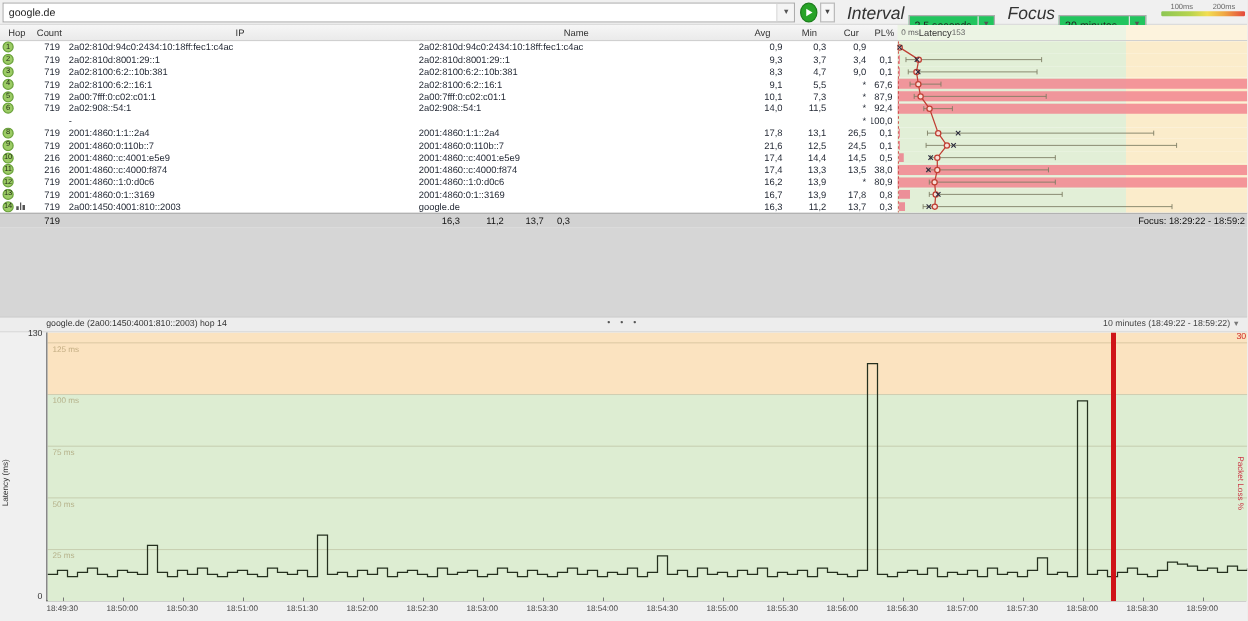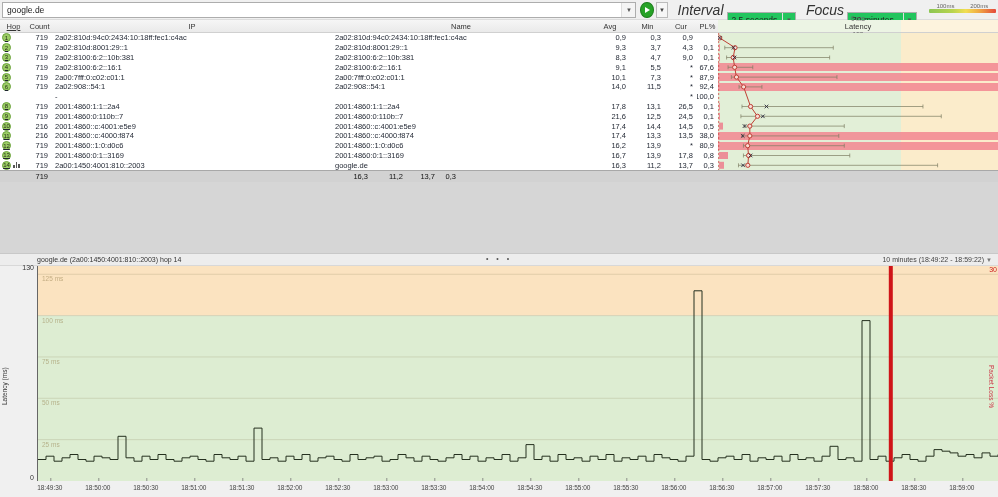--- a/index.html
+++ b/index.html
@@ -18,24 +18,24 @@
   .tb-select { height:16px; border:1px solid #adadad; background:#22c55e; font-size:8.5px; color:#222; display:flex; align-items:center;margin-top:19px; }
   .tb-select .val { padding:0 4px; }
   .tb-select .sc { width:13px; height:100%; display:flex; align-items:center; justify-content:center; font-size:6px; color:#555; border-left:1px solid #e0e0e0; }
   .legend { margin-left:12px; width:80px; position:relative; height:14px; }
   .legend .labels { display:flex; font-size:6px; color:#666; justify-content:space-around; }
   .legend .bar { height:4px; border-radius:1px; background:linear-gradient(to right,#8cc653 0%,#b8d44e 35%,#f2de52 55%,#f0a844 75%,#e4483c 100%); }
 
   
   .thead { height:13px; display:flex; background:linear-gradient(#f6f6f6,#eaeaea); border-bottom:1px solid #d0d0d0; font-size:7.5px; color:#333; }
   .thead > div { display:flex; align-items:center; justify-content:center; }
-  .c-hop{width:27px;text-decoration:underline;} .c-count{width:25px;} .c-ip{width:280px;text-align:center;} .c-name{width:258px;}
+  .c-hop{width:27px;} .c-count{width:25px;} .c-ip{width:280px;text-align:center;} .c-name{width:258px;}
   .c-avg{width:40px;} .c-min{width:35px;text-align:center;} .c-cur{width:32px;} .c-pl{width:21px;text-align:right;}
   .c-lat{flex:1; position:relative;}
-  .thead .c-lat { background:linear-gradient(to right,#ecf4e4 0%,#ecf4e4 65.4%,#fdf3dd 65.4%); justify-content:center; padding:0 3px;flex-direction:column; }
+  .thead .c-lat { background:linear-gradient(to right,#ecf4e4 0%,#ecf4e4 65.4%,#fdf3dd 65.4%); justify-content:flex-start; padding:0 3px; }
   .thead .c-lat .lh-left{font-size:6.5px;color:#666;} .thead .c-lat .lh-right{font-size:6.5px;color:#666;}
   .rows { position:relative; background:#fff; }
   .row { display:flex; height:9.8px; font-size:7.5px; color:#1e2430; }
   .row > div { display:flex; align-items:center; overflow:hidden; white-space:nowrap; }
   .row .c-count, .row .c-avg, .row .c-min, .row .c-cur, .row .c-pl { justify-content:flex-end; padding-right:4px; }
   .row .c-ip, .row .c-name { padding-left:3px; }
   .row .c-hop { justify-content:flex-start; padding-left:2px; gap:2px; }
   .badge { width:9px; height:9px; border-radius:50%; background:#9ccc65; border:1px solid #6ba23c; color:#243018; font-size:6px; display:flex; align-items:center; justify-content:center; }
   .minibars { display:flex; align-items:flex-end; gap:1px; height:6px; }
   .minibars div { width:1.5px; background:#555; }
@@ -133,21 +133,21 @@
       </div>
       <div class="row">
         <div class="c-hop">
           <span class="badge">2</span>
         </div>
         <div class="c-count">719</div>
         <div class="c-ip">2a02:810d:8001:29::1</div>
         <div class="c-name">2a02:810d:8001:29::1</div>
         <div class="c-avg">9,3</div>
         <div class="c-min">3,7</div>
-        <div class="c-cur">4,3</div>
+        <div class="c-cur">3,4</div>
         <div class="c-pl">0,1</div>
         <div class="c-lat"></div>
       </div>
       <div class="row">
         <div class="c-hop">
           <span class="badge">3</span>
         </div>
         <div class="c-count">719</div>
         <div class="c-ip">2a02:8100:6:2::10b:381</div>
         <div class="c-name">2a02:8100:6:2::10b:381</div>
@@ -397,20 +397,21 @@
     </div>
 
   <div class="summary">
     <div class="c-hop"></div>
     <div class="c-count">719</div>
     <div class="c-ip"></div>
     <div class="c-avg">16,3</div>
     <div class="c-min">11,2</div>
     <div class="c-cur">13,7</div>
     <div class="c-pl">0,3</div>
+    <div class="c-lat">Focus: 18:29:22 - 18:59:2</div>
   </div>
 
   <div class="gap"></div>
 
   <div class="tg-header">
     <span class="tg-title">google.de (2a00:1450:4001:810::2003) hop 14</span>
     <span class="tg-dots">• • •</span>
     <span class="tg-range"><span>10 minutes (18:49:22 - 18:59:22)</span><span class="caret">▼</span></span>
   </div>
 

